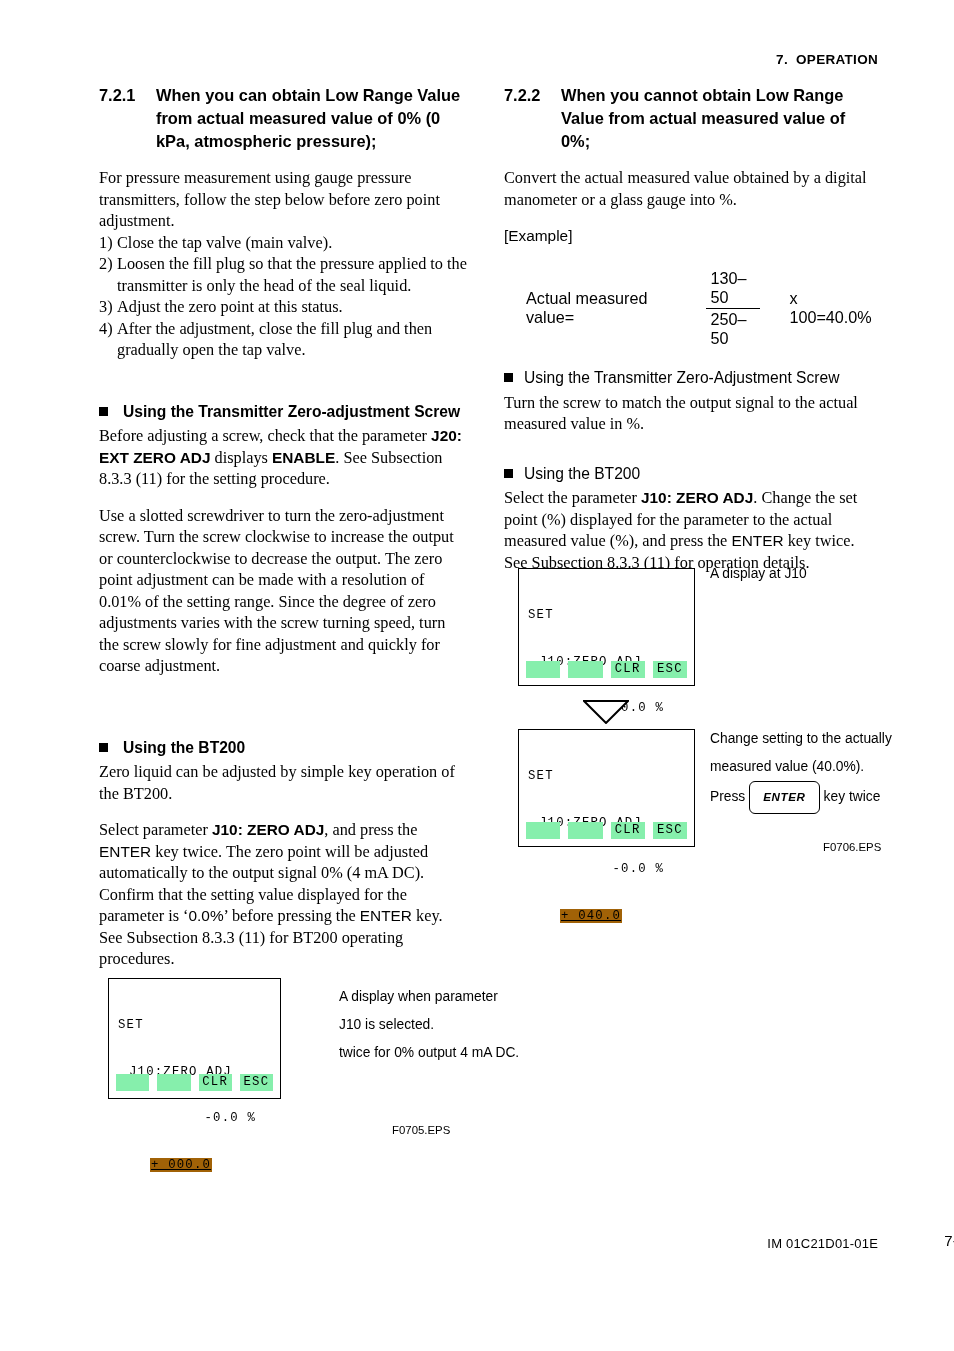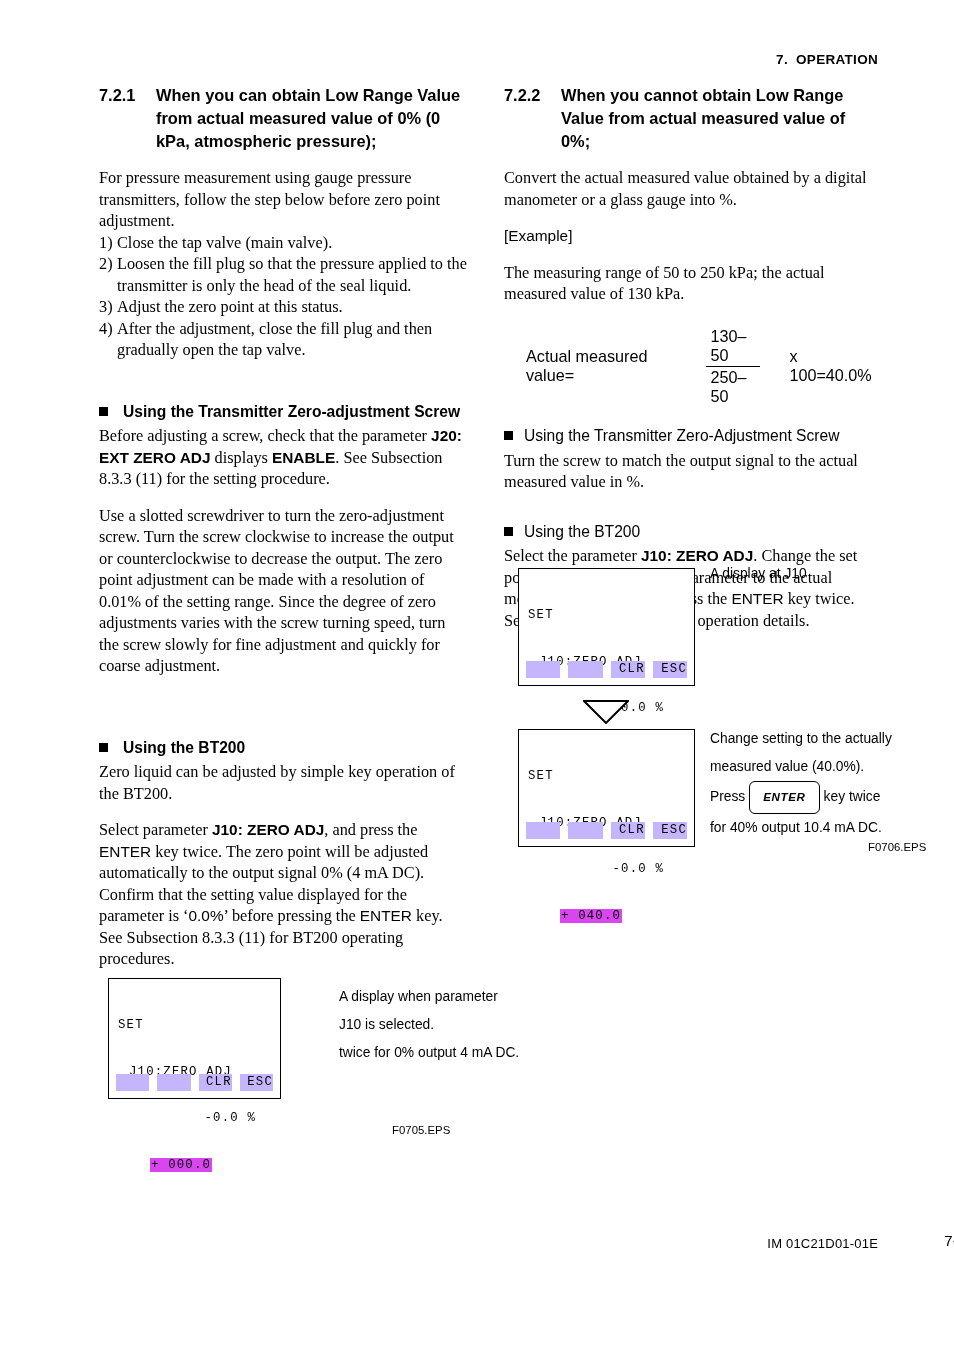--- a/index.html
+++ b/index.html
@@ -149,36 +149,37 @@
   .bt-box .lines {
     position: absolute;
     left: 9px;
     top: 8px;
     right: 8px;
     line-height: 15.5px;
     white-space: pre;
   }
   .bt-row { white-space: pre; }
   .hl {
-    background: #d946ef;
+    background: #a16207;
     padding: 0 1px;
+    text-decoration: underline;
   }
   .bt-keys {
     position: absolute;
     left: 7px;
     right: 7px;
     bottom: 7px;
     display: flex;
     gap: 8px;
   }
   .bt-key {
-    background: #c4b5fd;
+    background: #86efac;
     height: 17px;
     flex: 1 1 0;
-    text-align: right;
+    text-align: center;
     line-height: 17px;
     font-family: "Liberation Mono", monospace;
     font-size: 12.3px;
     letter-spacing: 1.2px;
   }
 
   
   .fig-cap {
     font-family: "Liberation Sans", sans-serif;
     font-size: 13.8px;
@@ -317,21 +318,20 @@
 
     <div class="sec-head">
       <span class="sec-num">7.2.2</span>
       <span class="sec-title">When you cannot obtain Low Range Value from actual measured value of 0%;</span>
     </div>
 
     <p class="body">Convert the actual measured value obtained by a digital manometer or a glass gauge into %.</p>
 
     <p class="body" style="font-family:'Liberation Sans',sans-serif; font-size:15.4px;">[Example]</p>
 
-    <p class="body">The measuring range of 50 to 250 kPa; the actual measured value of 130 kPa.</p>
 
     <div class="formula">
       <span>Actual measured value=</span>
       <span class="frac">
         <span class="num">130–50</span>
         <span class="bar"></span>
         <span class="den">250–50</span>
       </span>
       <span>x 100=40.0%</span>
     </div>
@@ -391,22 +391,21 @@
         <div class="bt-key"></div>
         <div class="bt-key">CLR</div>
         <div class="bt-key">ESC</div>
       </div>
     </div>
 
     <div class="fig-cap" style="position:absolute; left:192px; top:-4px; width:215px;">
       <div class="capline">Change setting to the actually</div>
       <div class="capline">measured value (40.0%).</div>
       <div class="capline"><span>Press</span><span class="enter-key">ENTER</span><span>key twice</span></div>
-      <div class="capline">for 40% output 10.4 mA DC.</div>
-    </div>
-
-    <div class="eps-tag" style="left:305px; top:112px;margin-left:45px;">F0706.EPS</div>
+    </div>
+
+    <div class="eps-tag" style="left:305px; top:112px;">F0706.EPS</div>
   </div>
 
   <div class="page-num">7-3</div>
   <div class="doc-code">IM 01C21D01-01E</div>
 
 </div>
 
 </body></html>

